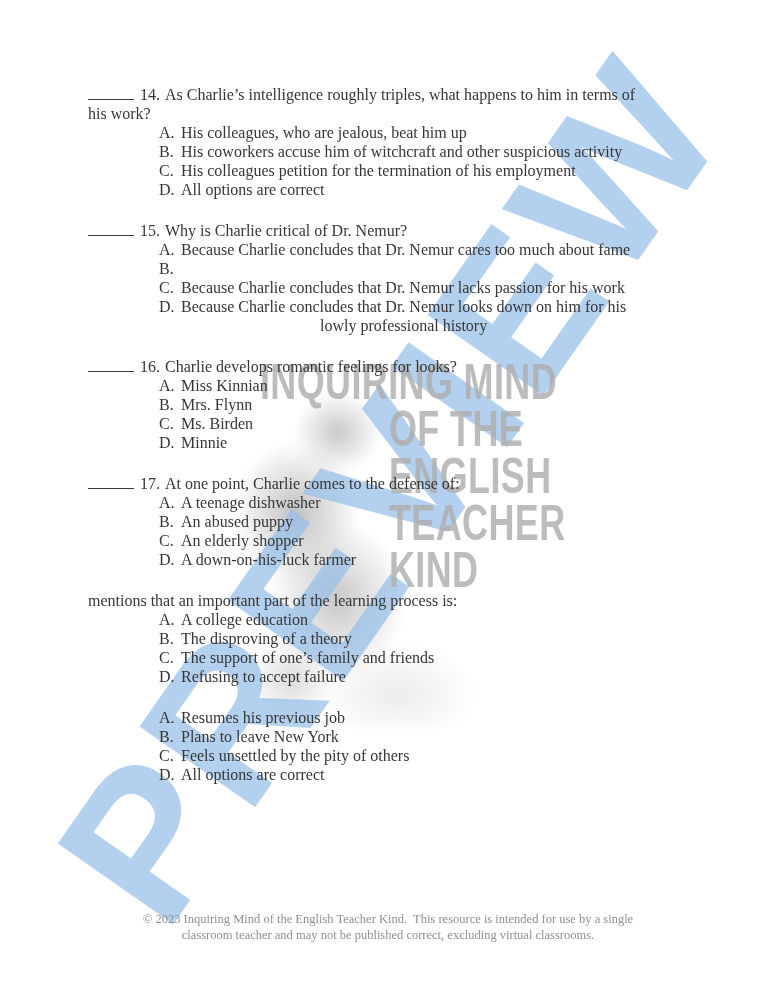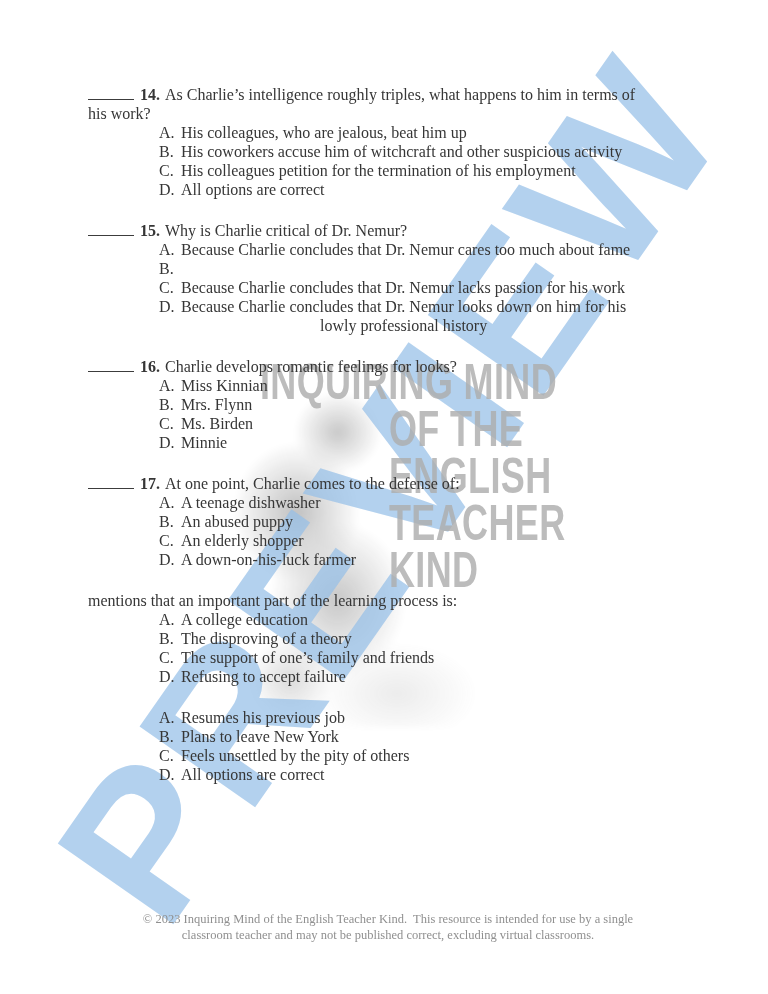--- a/index.html
+++ b/index.html
@@ -71,21 +71,21 @@
   }
   .question { margin-bottom: 22px; }
   .q-line { white-space: nowrap; }
   .blank {
     display: inline-block;
     width: 46px;
     height: 12px;
     border-bottom: 1.4px solid #3c3c3c;
     margin-right: 6px;
   }
-  .q-num { margin-right: 5px; font-weight: bold; }
+  .q-num { margin-right: 5px; }
   .opt { display: flex; margin-left: 71px; }
   .opt-letter { width: 22px; flex-shrink: 0; }
   .opt-line { white-space: nowrap; text-align: center; }
 
   
   .footer {
     position: absolute;
     left: 4px; top: 912px;
     width: 100%;
     text-align: center;

